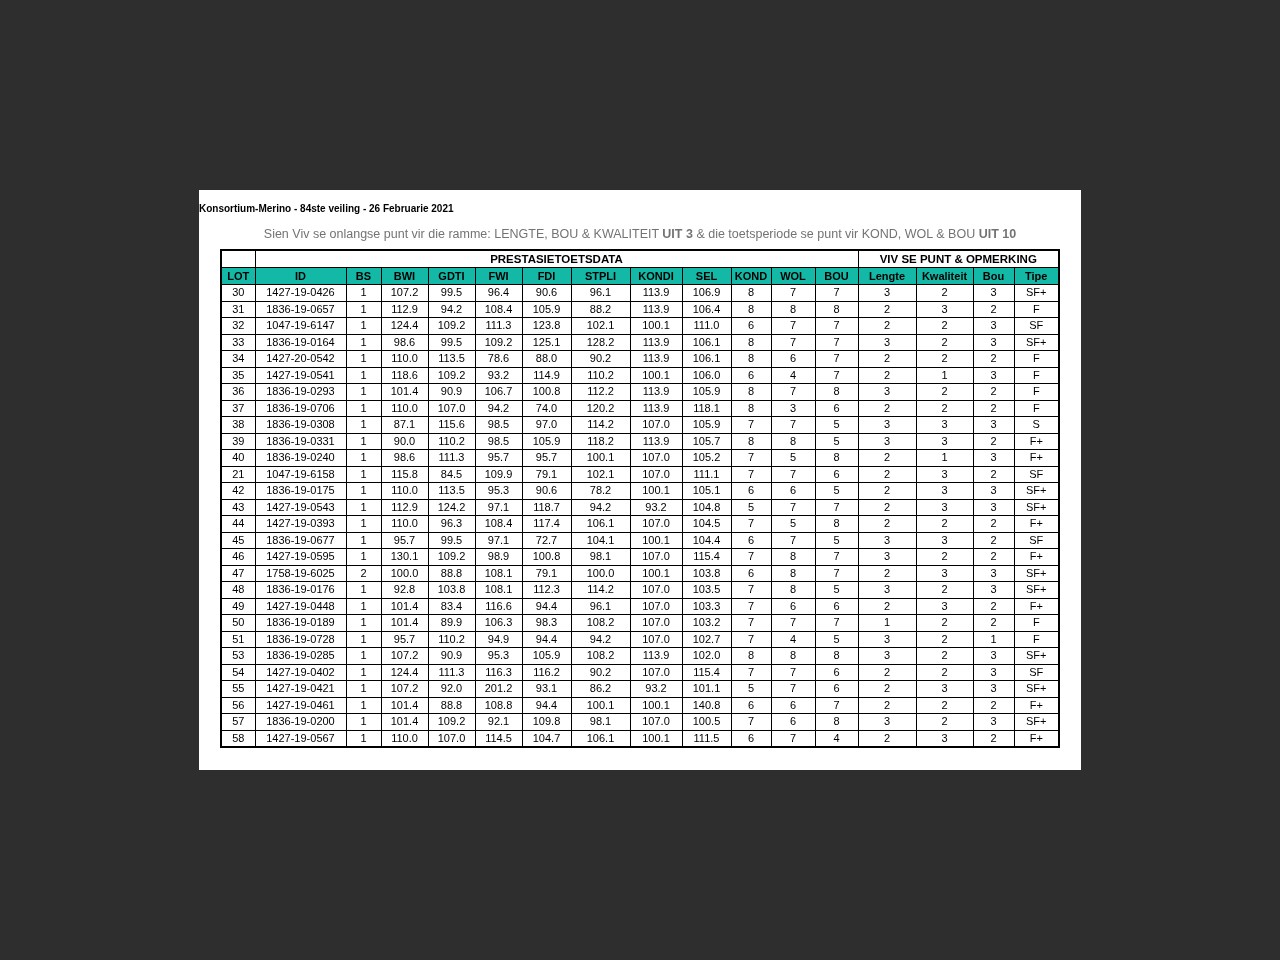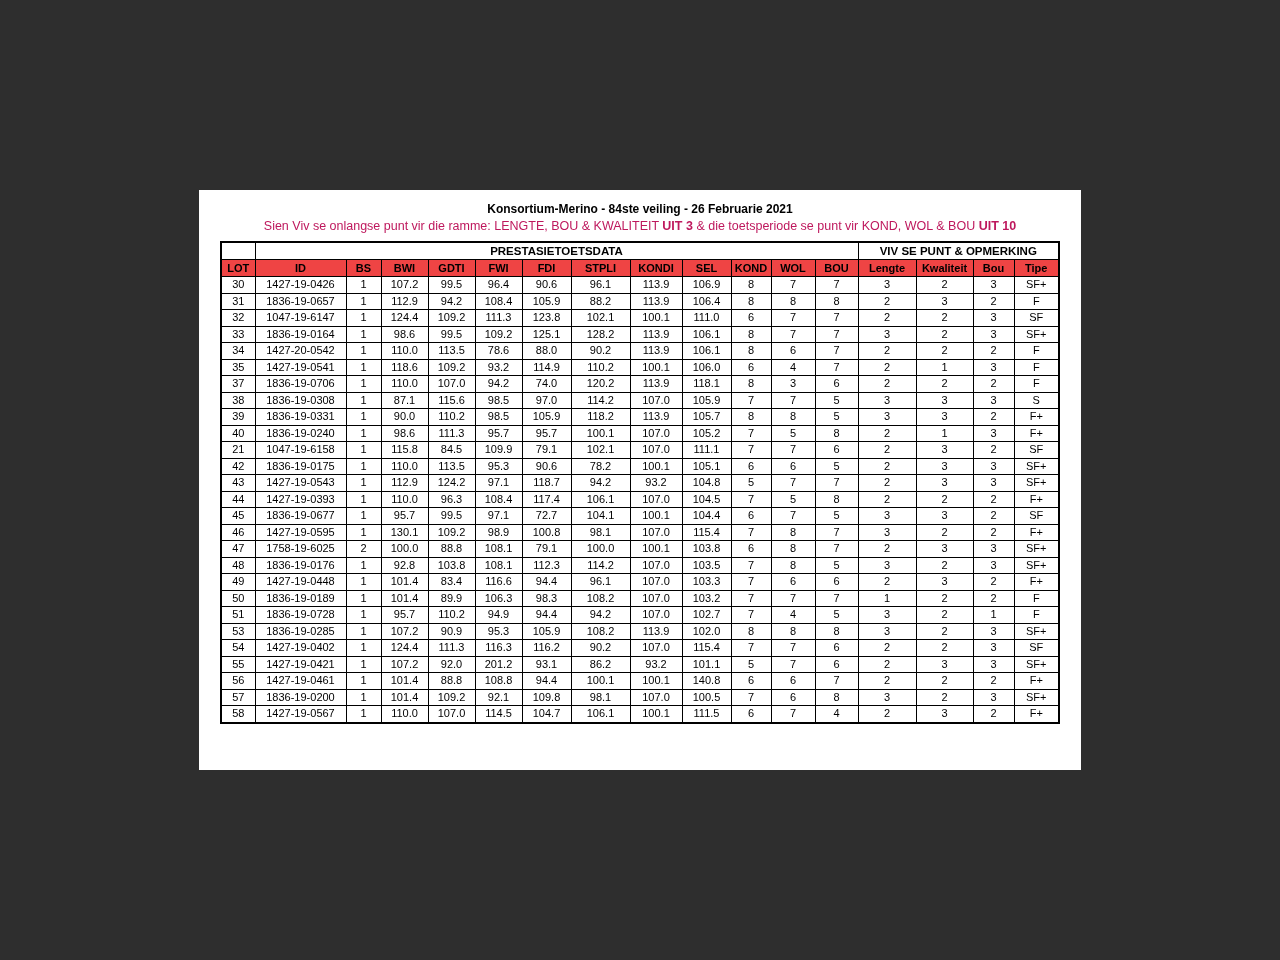--- a/index.html
+++ b/index.html
@@ -20,31 +20,31 @@
     position: absolute;
     left: 199px;
     top: 190px;
     width: 882px;
     height: 580px;
     background: #ffffff;
     box-sizing: border-box;
     padding-top: 10px;
   }
   .doc-title {
-    text-align: center;
+    text-align: left;
     font-weight: bold;
-    font-size: 12px;
+    font-size: 10px;
     color: #000;
     line-height: 18px;
   }
   .doc-subtitle {
     text-align: center;
     font-size: 12.5px;
-    color: #be185d;
-    margin-top: 0;
+    color: #737373;
+    margin-top: 8px;
     line-height: 16px;
     white-space: nowrap;
   }
   .doc-subtitle .b { font-weight: bold; }
   table.ram-table {
     border-collapse: collapse;
     table-layout: fixed;
     margin: 7px auto 16px auto;
     border: 2px solid #000;
     font-size: 11px;
@@ -61,21 +61,21 @@
     line-height: 13px;
   }
   tr.group-row td {
     font-weight: bold;
     background: #ffffff;
     font-size: 11.5px;
     height: 16px;
   }
   tr.colhead-row td {
     font-weight: bold;
-    background: #ef4444;
+    background: #14b8a6;
     height: 16px;
   }
   td.thick-left { border-left: 3px solid #000; }
 </style>
 </head>
 <body>
 
 <div class="viewport">
   <div class="doc-page">
     <div class="doc-title">Konsortium-Merino - 84ste veiling - 26 Februarie 2021</div>
@@ -233,20 +233,39 @@
             <td>106.0</td>
             <td>6</td>
             <td>4</td>
             <td>7</td>
             <td class="thick-left">2</td>
             <td>1</td>
             <td>3</td>
             <td>F</td>
           </tr>
           <tr>
+            <td>36</td>
+            <td>1836-19-0293</td>
+            <td>1</td>
+            <td>101.4</td>
+            <td>90.9</td>
+            <td>106.7</td>
+            <td>100.8</td>
+            <td>112.2</td>
+            <td>113.9</td>
+            <td>105.9</td>
+            <td>8</td>
+            <td>7</td>
+            <td>8</td>
+            <td class="thick-left">3</td>
+            <td>2</td>
+            <td>2</td>
+            <td>F</td>
+          </tr>
+          <tr>
             <td>37</td>
             <td>1836-19-0706</td>
             <td>1</td>
             <td>110.0</td>
             <td>107.0</td>
             <td>94.2</td>
             <td>74.0</td>
             <td>120.2</td>
             <td>113.9</td>
             <td>118.1</td>

